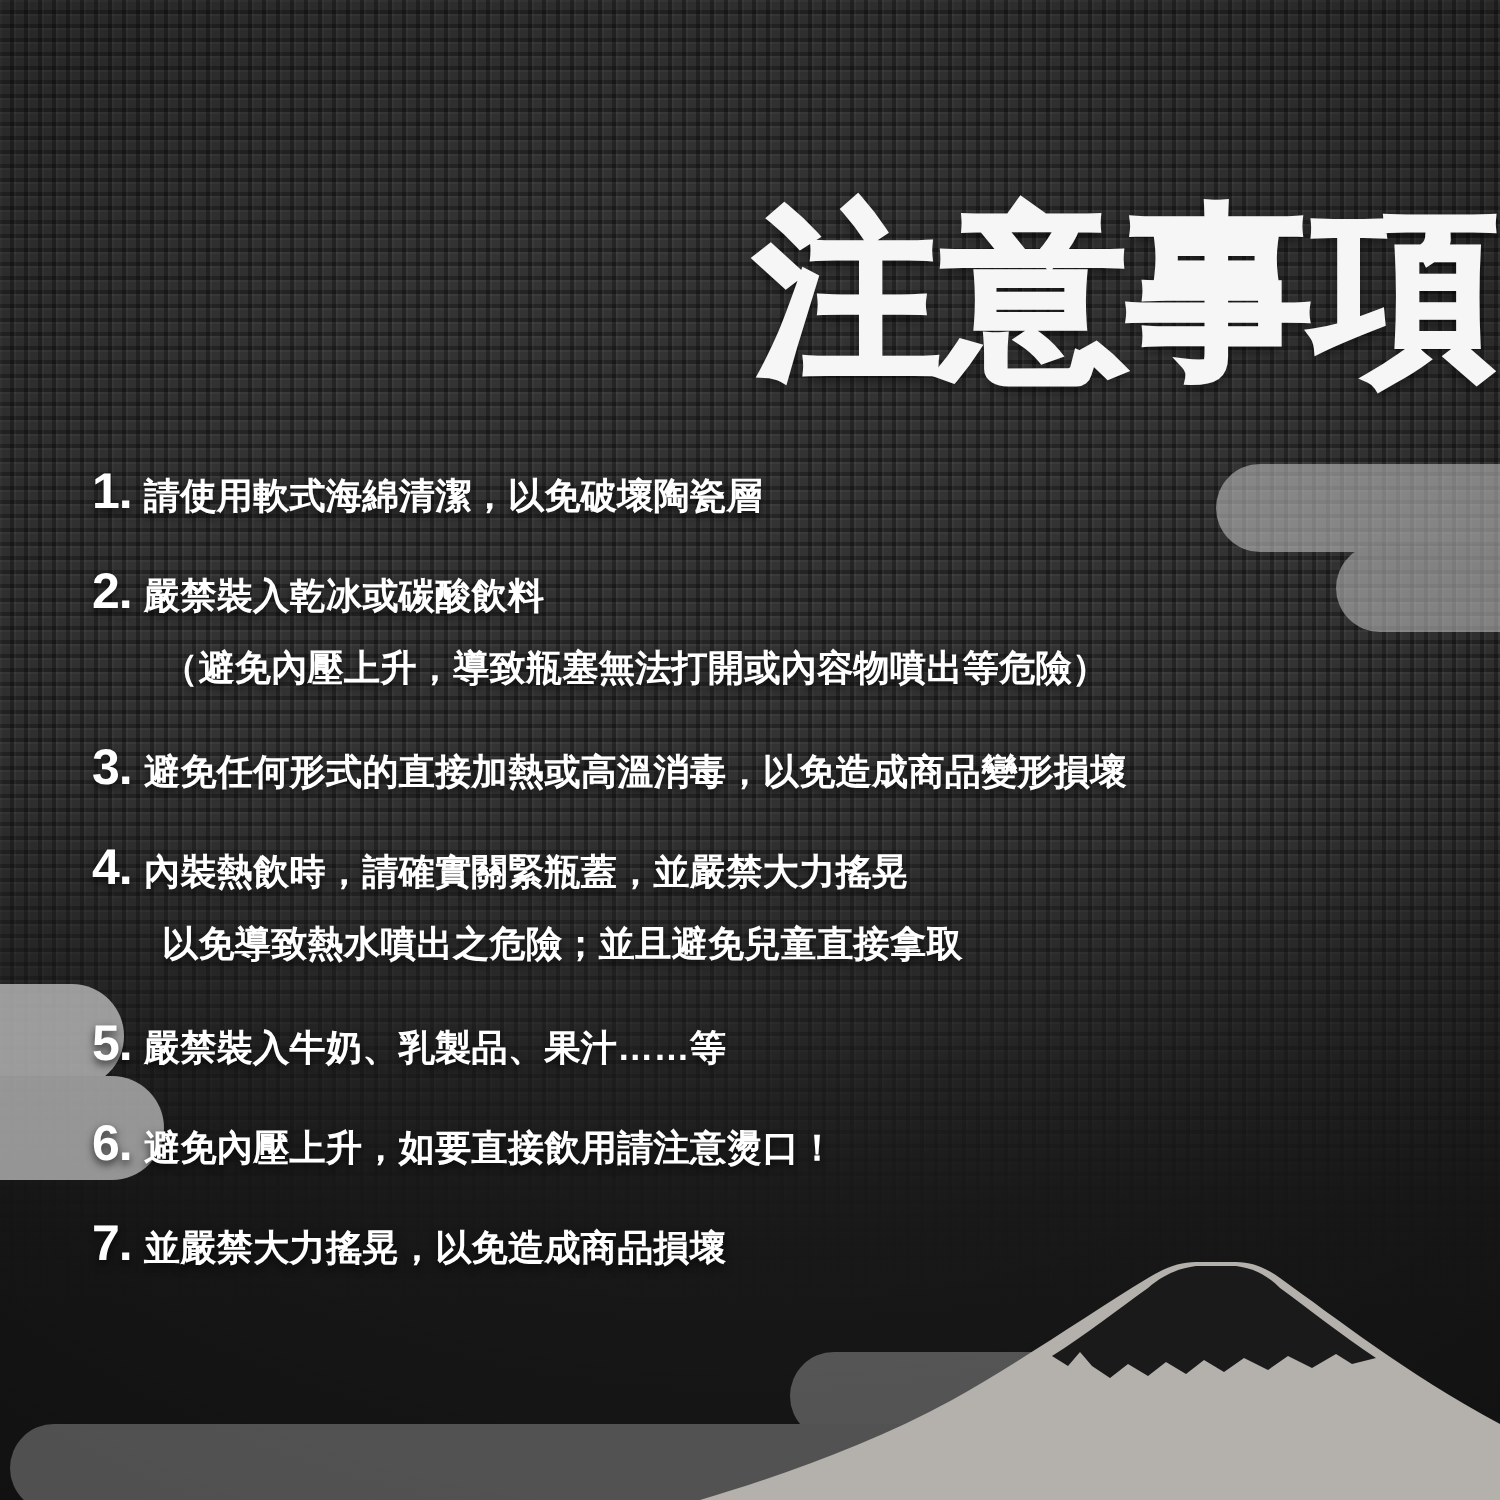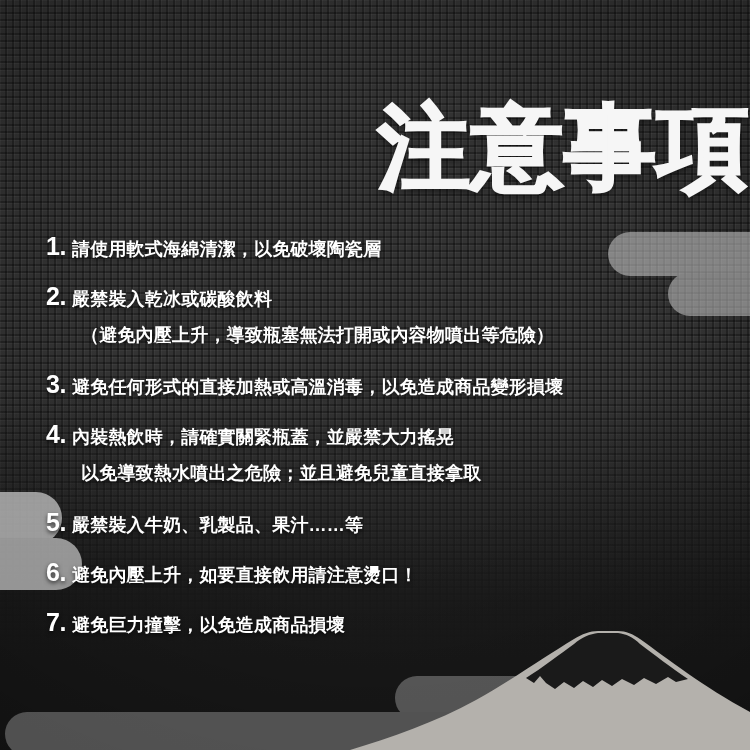--- a/index.html
+++ b/index.html
@@ -230,18 +230,18 @@
 
       <div class="row">
         <span class="num">6.</span>
         <span class="txt">避免內壓上升，如要直接飲用請注意燙口！</span>
       </div>
 
       <div class="gap-lg"></div>
 
       <div class="row">
         <span class="num">7.</span>
-        <span class="txt">避免巨力撞擊，以免造成商品損壞</span>
+        <span class="txt">並嚴禁大力搖晃，以免造成商品損壞</span>
       </div>
 
     </div>
   </div>
 </div>
 
 </body></html>

